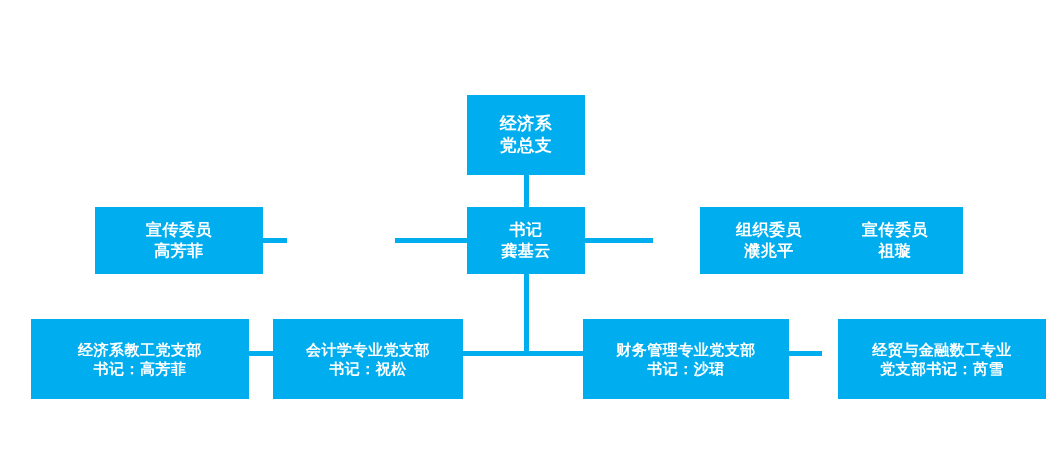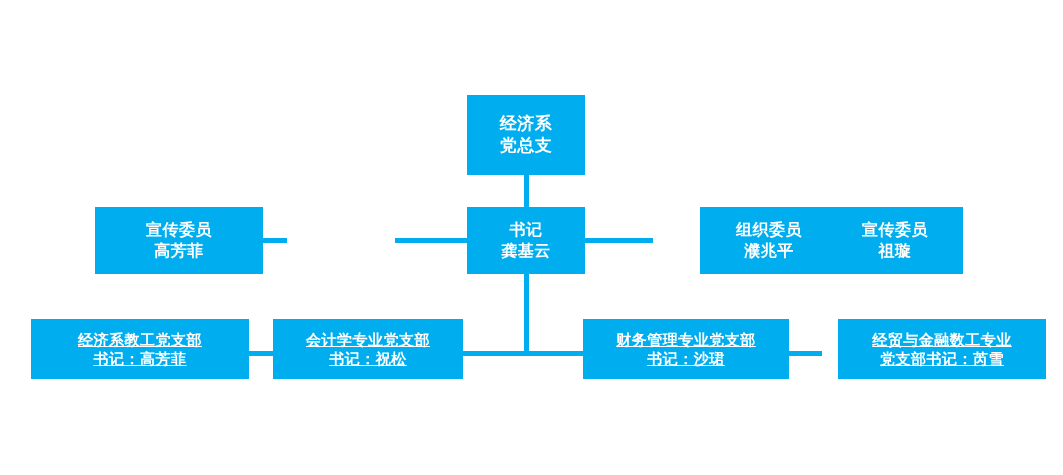--- a/index.html
+++ b/index.html
@@ -52,23 +52,22 @@
     font-size: 16px;
   }
   .n-r2-0 { left: 95px;  width: 168px; }
   .n-r2-1 { left: 287px; width: 108px; }
   .n-r2-2 { left: 467px; width: 118px; }
   .n-r2-3 { left: 653px; width: 138px; margin-left: 47px; }
   .n-r2-4 { left: 827px; width: 136px; }
   
   .r3 {
     top: 319px;
-    height: 60px;
+    height: 80px;
     font-size: 15px;
-    text-decoration: underline;
   }
   .n-r3-0 { left: 31px;  width: 218px; }
   .n-r3-1 { left: 273px; width: 190px; }
   .n-r3-2 { left: 583px; width: 206px; }
   .n-r3-3 { left: 822px; width: 208px; margin-left: 16px; }
 
   
   .conn {
     position: absolute;
     background: #00AEEF;

